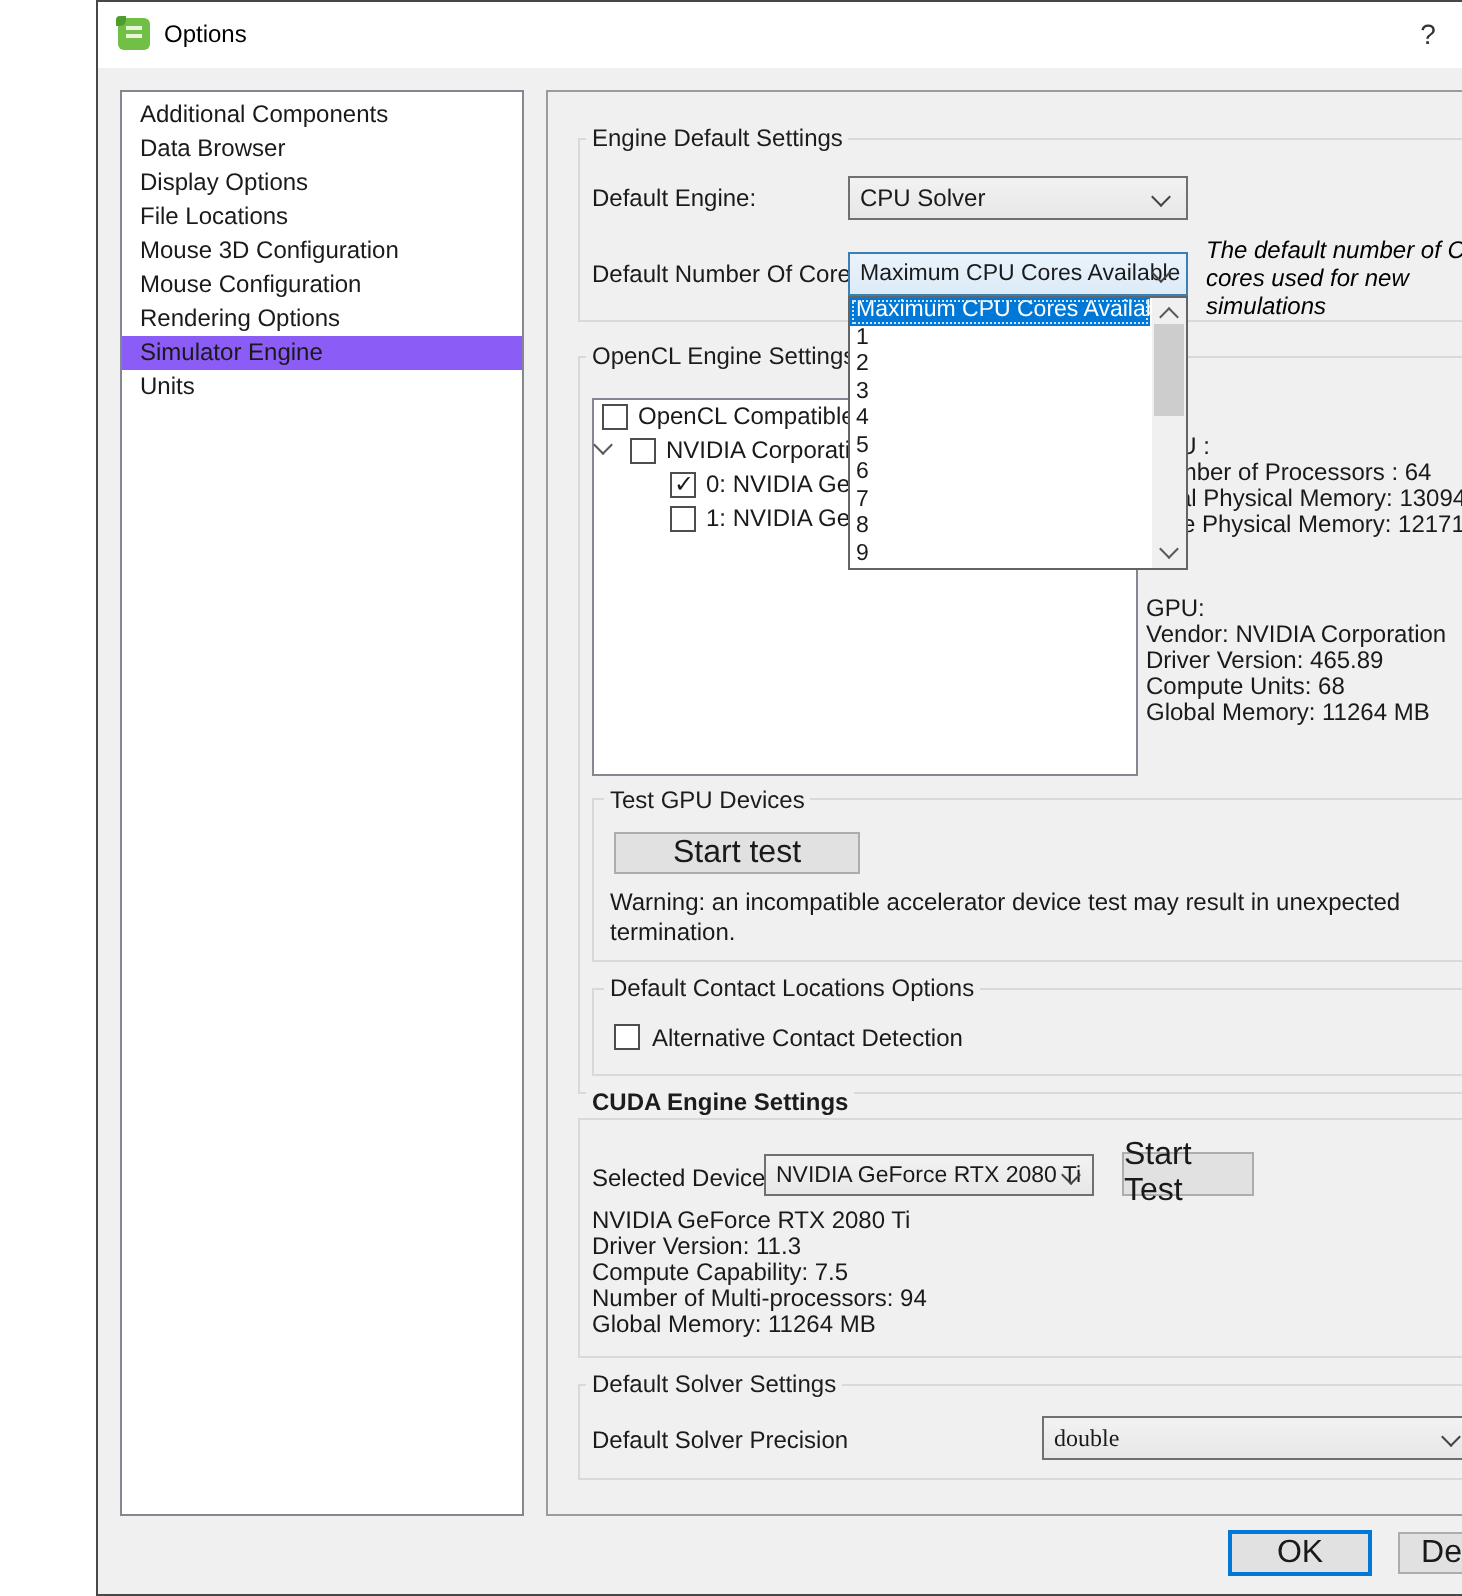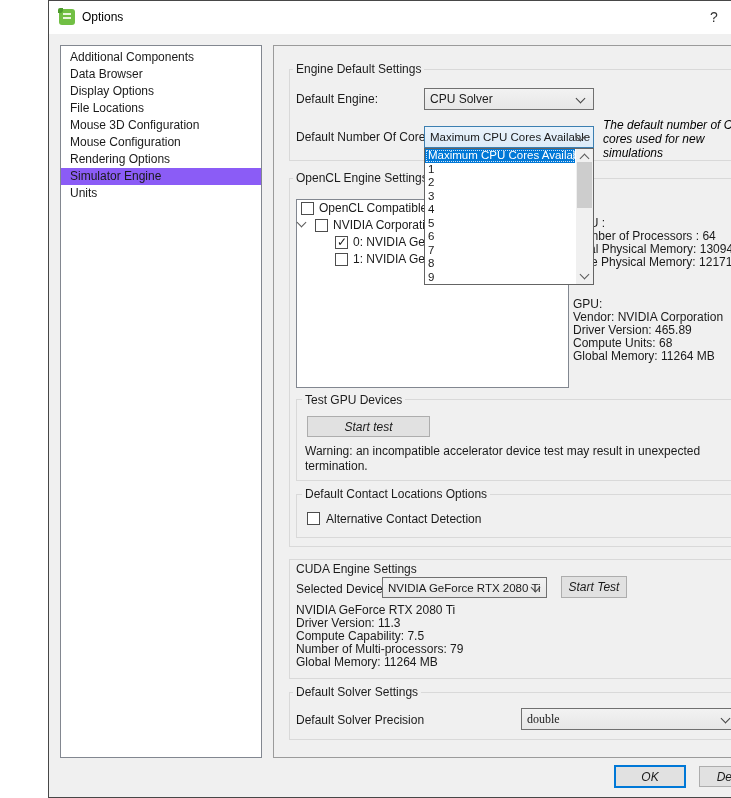--- a/index.html
+++ b/index.html
@@ -20,21 +20,21 @@
   .group-label{background:#f0f0f0;padding:0 3px;line-height:13px;color:#1c1c1c;white-space:nowrap;}
   .combo{background:linear-gradient(#f2f2f2,#e7e7e7);border:1px solid #707070;display:flex;align-items:center;padding-left:5px;box-sizing:border-box;white-space:nowrap;overflow:hidden;}
   .combo.focused{border:1px solid #3c7fb1;background:linear-gradient(#eaf3fb,#dcebf8);}
   .chev{position:absolute;width:6px;height:6px;border-right:1.4px solid #444;border-bottom:1.4px solid #444;transform:rotate(45deg);}
   .chev.up{transform:rotate(225deg);}
   .italic-help{font-style:italic;line-height:14px;color:#000;}
   .checkbox{width:13px;height:13px;background:#fff;border:1px solid #4d4d4d;box-sizing:border-box;position:absolute;}
   .checkbox.checked::after{content:"✓";position:absolute;left:1px;top:-2px;font-size:12px;color:#1a1a1a;}
   .treebox{left:247px;top:198px;width:271px;height:187px;background:#fff;border:1px solid #828790;}
   .infoline{line-height:13px;white-space:nowrap;}
-  .btn{background:#e1e1e1;border:1px solid #adadad;display:flex;align-items:center;justify-content:center;box-sizing:border-box;font-size:12px;cursor:default;font-style:italic;}
+  .btn{background:#e1e1e1;border:1px solid #adadad;display:flex;align-items:center;justify-content:center;box-sizing:border-box;font-size:16px;cursor:default;}
   .btn.default{border:2px solid #0078d7;}
   .dropdown{left:375px;top:147px;width:170px;height:137px;background:#fff;border:1px solid #646464;z-index:50;box-sizing:border-box;}
   .dd-row{position:relative;height:13.5px;line-height:13.5px;padding-left:3px;font-size:11.5px;white-space:nowrap;overflow:hidden;width:147px;}
   .dd-row.selected{background:#0078d7;color:#fff;outline:1px dotted #cfe3f5;outline-offset:-2px;}
   .dd-scroll{position:absolute;right:0;top:0;width:17px;height:135px;background:#f0f0f0;}
   .dd-thumb{position:absolute;left:1px;top:13px;width:15px;height:46px;background:#cdcdcd;}
   .scroll-arrow{position:absolute;left:5px;width:6px;height:6px;border-right:1.3px solid #5a5a5a;border-bottom:1.3px solid #5a5a5a;}
   .tree-label{position:absolute;white-space:nowrap;line-height:13px;}
   .expander{position:absolute;width:6px;height:6px;border-right:1.4px solid #5a5a5a;border-bottom:1.4px solid #5a5a5a;transform:rotate(45deg);}
   .grip{left:712px;top:782px;width:2px;height:2px;background:transparent;box-shadow:8px 0 #a3a3a3,4px 4px #a3a3a3,8px 4px #a3a3a3,0 8px #a3a3a3,4px 8px #a3a3a3,8px 8px #a3a3a3;}
@@ -118,32 +118,32 @@
   <span class="abs group-label" style="left:253px;top:393px;">Test GPU Devices</span>
   <div class="abs btn" style="left:258px;top:415px;width:123px;height:21px;">Start test</div>
   <div class="abs" style="left:256px;top:443px;width:428px;line-height:15px;">Warning: an incompatible accelerator device test may result in unexpected termination.</div>
 
   <div class="abs group" style="left:247px;top:493px;width:448px;height:42px;"></div>
   <span class="abs group-label" style="left:253px;top:487px;">Default Contact Locations Options</span>
   <span class="checkbox" style="left:258px;top:511px;"></span>
   <span class="abs" style="left:277px;top:511px;">Alternative Contact Detection</span>
 
   <div class="abs group" style="left:240px;top:558px;width:463px;height:118px;"></div>
-  <span class="abs group-label" style="left:244px;top:562px;">CUDA Engine Settings</span>
+  <span class="abs group-label" style="left:244px;top:544px;font-weight:bold;">CUDA Engine Settings</span>
   <div class="abs" style="left:247px;top:581px;">Selected Device:</div>
   <div class="abs combo" style="left:333px;top:576px;width:165px;height:21px;font-size:11.5px;">
     <span>NVIDIA GeForce RTX 2080 Ti</span>
   </div>
   <span class="abs chev" style="left:483px;top:583px;"></span>
   <div class="abs btn" style="left:512px;top:575px;width:66px;height:22px;">Start Test</div>
   <div class="abs" style="left:247px;top:603px;">
     <div class="infoline">NVIDIA GeForce RTX 2080 Ti</div>
     <div class="infoline">Driver Version: 11.3</div>
     <div class="infoline">Compute Capability: 7.5</div>
-    <div class="infoline">Number of Multi-processors: 79</div>
+    <div class="infoline">Number of Multi-processors: 94</div>
     <div class="infoline">Global Memory: 11264 MB</div>
   </div>
 
   <div class="abs group" style="left:240px;top:691px;width:463px;height:46px;"></div>
   <span class="abs group-label" style="left:244px;top:685px;">Default Solver Settings</span>
   <div class="abs" style="left:247px;top:712px;">Default Solver Precision</div>
   <div class="abs combo" style="left:472px;top:707px;width:218px;height:22px;font-family:Liberation Serif, serif;">
     <span>double</span>
   </div>
   <span class="abs chev" style="left:673px;top:714px;"></span>

